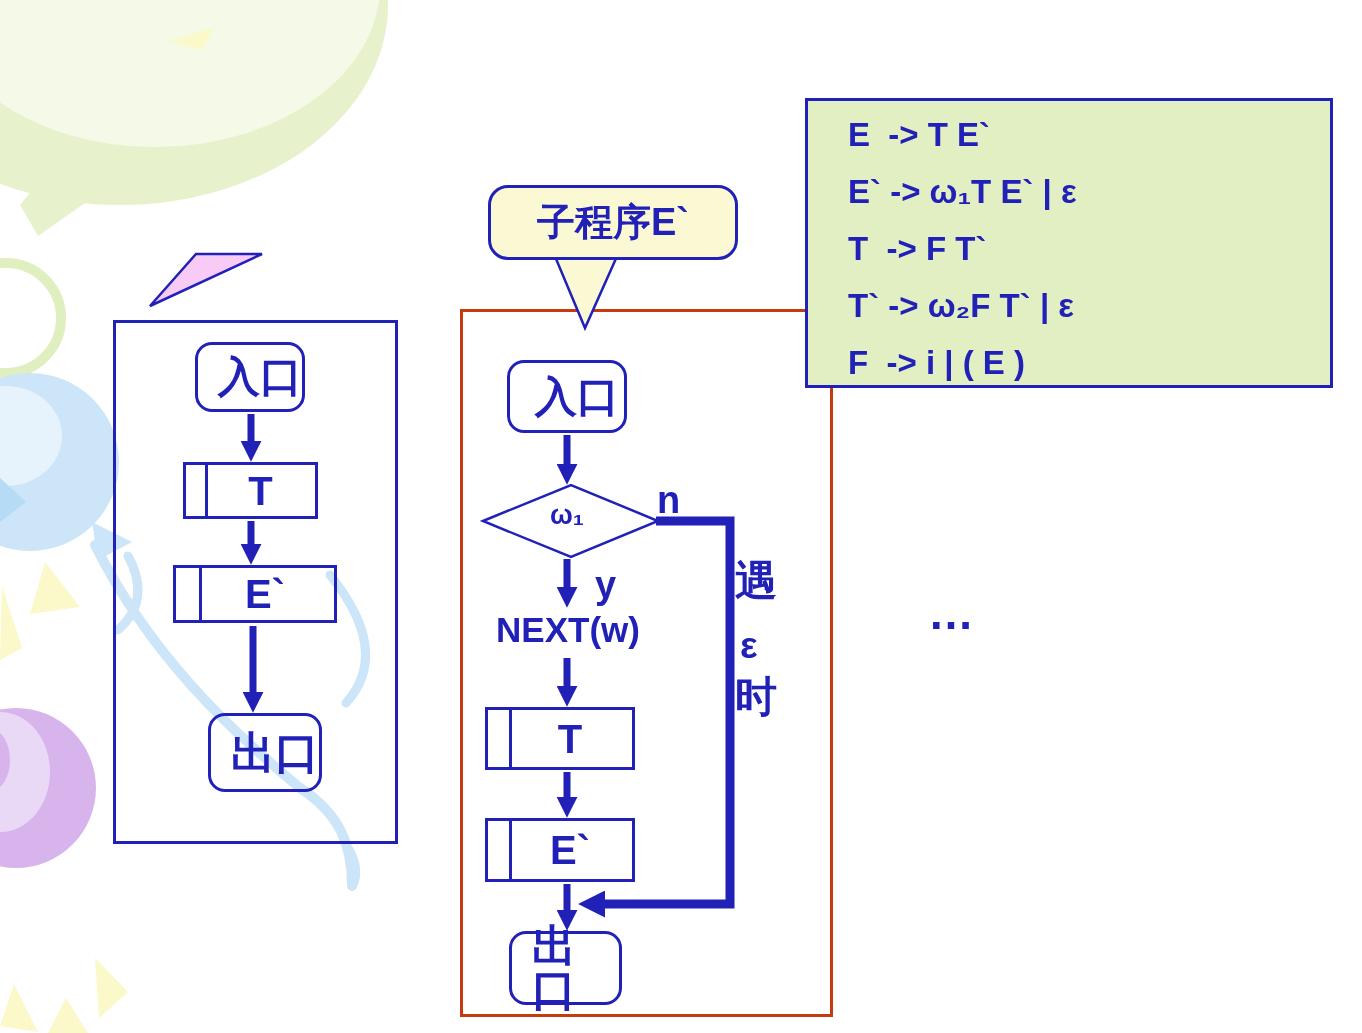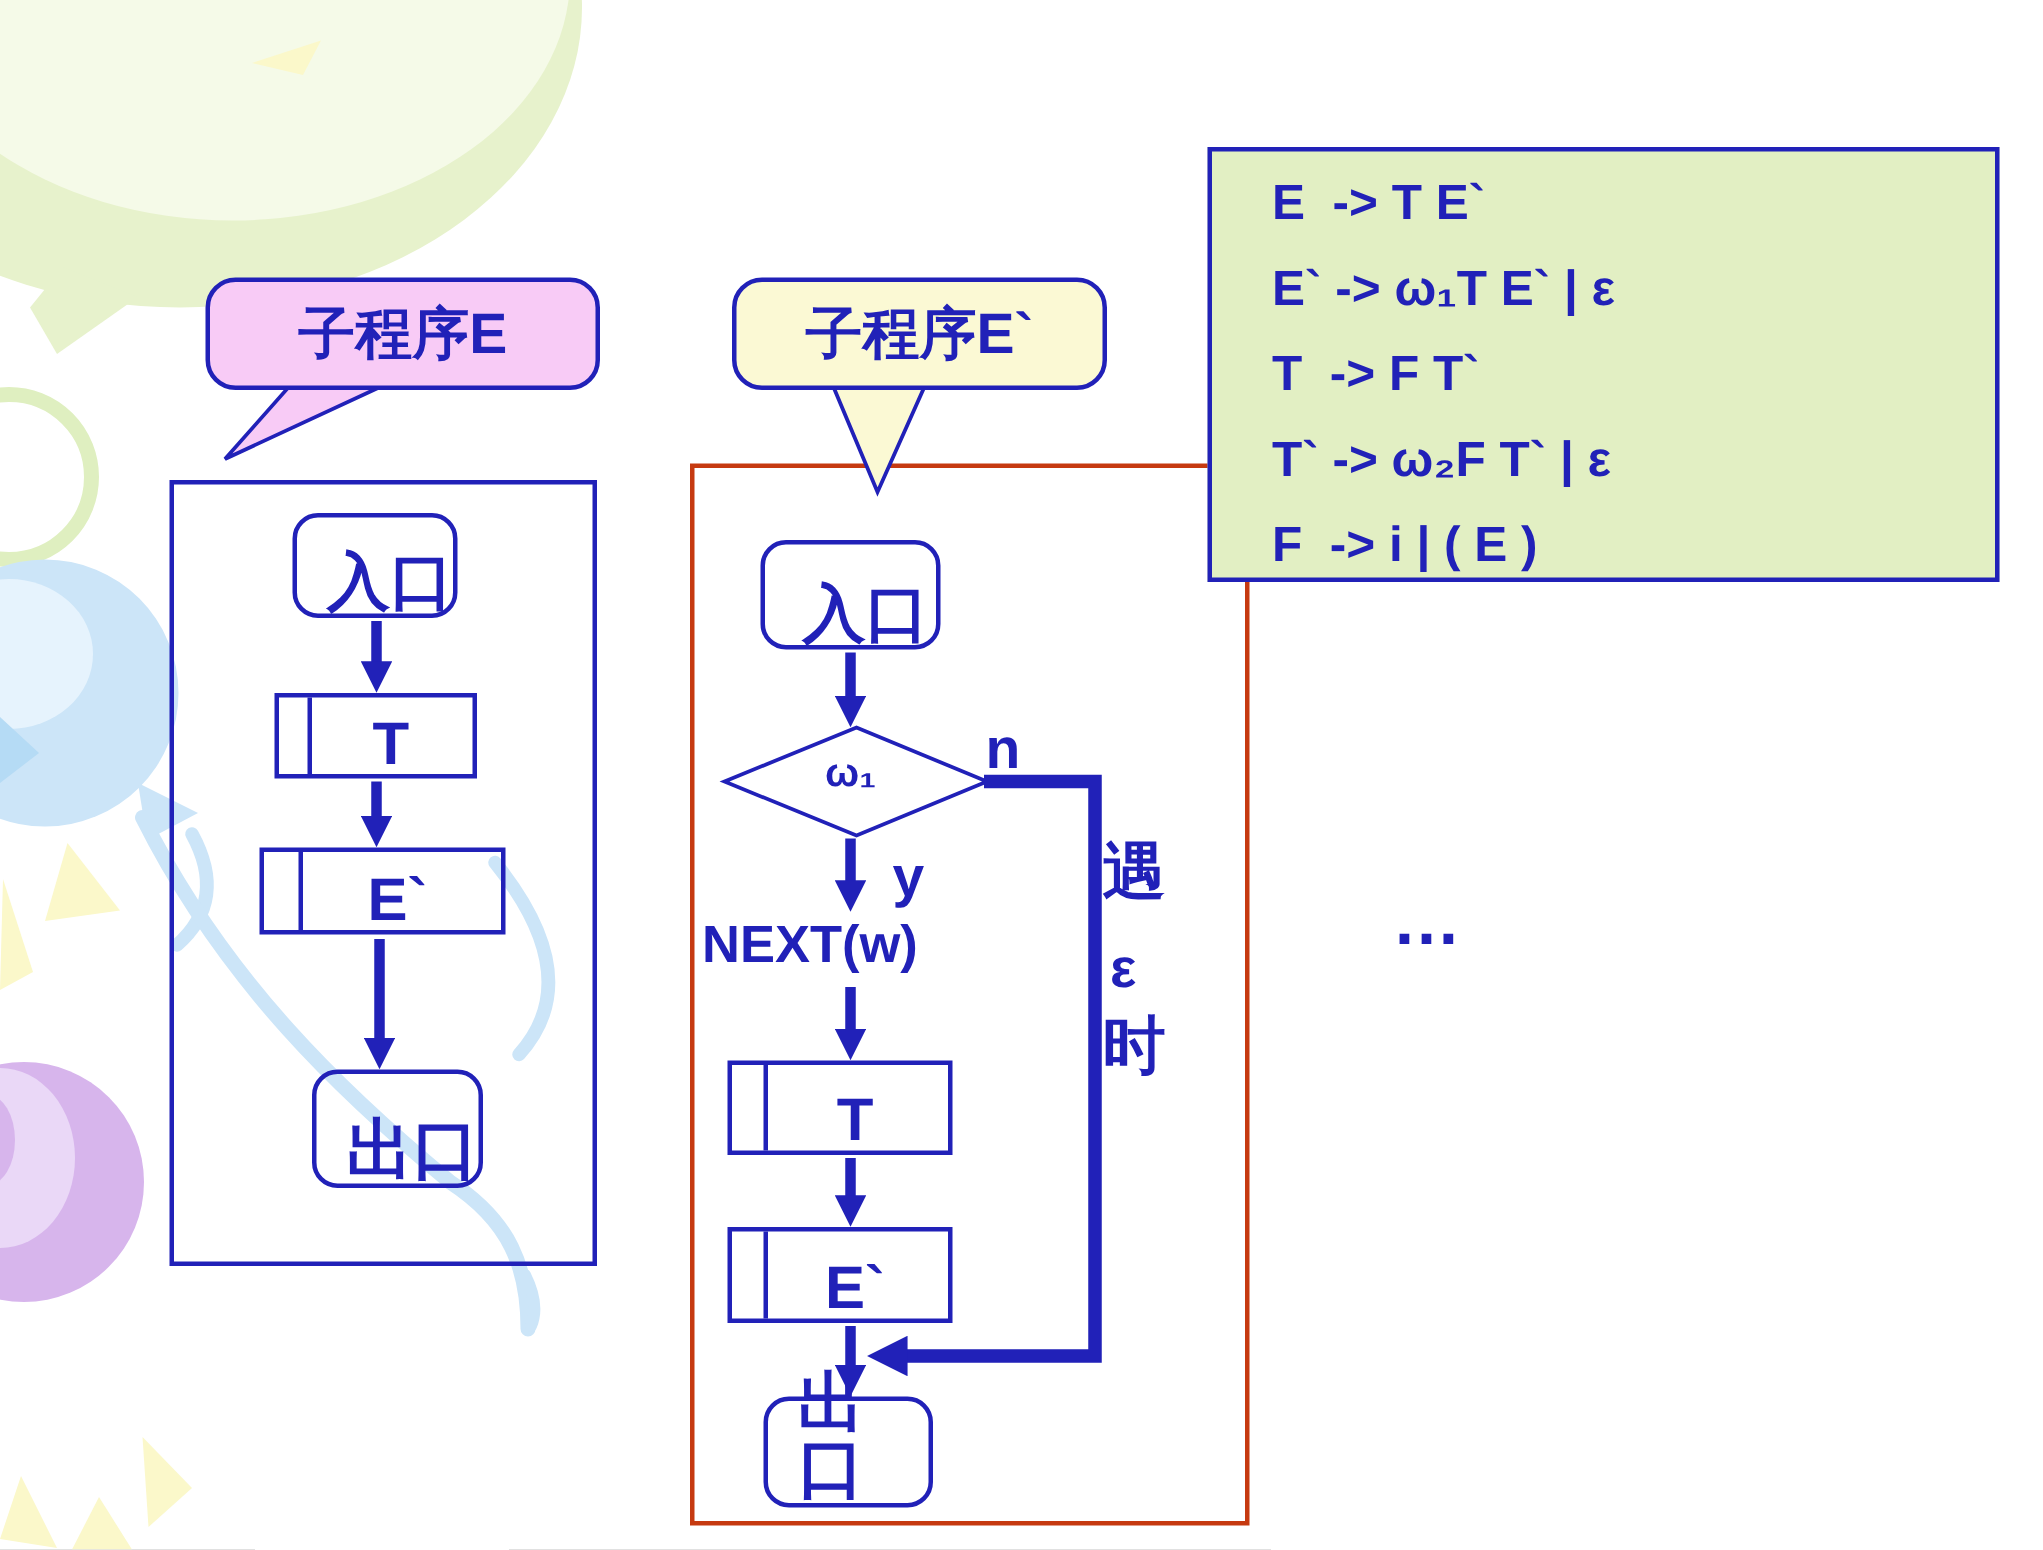--- a/index.html
+++ b/index.html
@@ -35,42 +35,42 @@
     background:var(--grammar-bg);border:3px solid var(--blue);
     color:var(--blue);font-size:33px;font-weight:bold;line-height:57px;
     padding:5px 0 0 40px;
   }
   .gline{white-space:pre;}
   
   #flow-e-box{left:113px;top:320px;width:285px;height:524px;border:3px solid var(--blue);}
   #flow-ep-box{left:460px;top:309px;width:373px;height:708px;border:3px solid var(--red);}
   
   .node{
-    display:flex;align-items:flex-end;justify-content:center;
+    display:flex;align-items:center;justify-content:center;
     border:3px solid var(--blue);color:var(--blue);font-weight:bold;line-height:1;padding-left:20px;
   }
   .terminal{border-radius:17px;font-size:44px;}
   .process{font-size:40px;}
   .stripe{position:absolute;top:0;bottom:0;width:3px;background:var(--blue);}
   
   #e-entry{left:195px;top:342px;width:110px;height:70px;font-size:42px;}
   #e-t{left:183px;top:462px;width:135px;height:57px;}
   #e-ep{left:173px;top:565px;width:164px;height:58px;}
   #e-exit{left:208px;top:713px;width:114px;height:79px;}
   
   #ep-entry{left:507px;top:360px;width:120px;height:73px;font-size:42px;}
   #ep-t{left:485px;top:707px;width:150px;height:63px;}
   #ep-ep{left:485px;top:818px;width:150px;height:64px;}
   #ep-exit{left:509px;top:931px;width:113px;height:74px;}
   
   .lbl{color:var(--blue);font-weight:bold;line-height:1;}
   #lbl-decision{left:505px;top:502px;width:124px;text-align:center;font-size:27px;}
   #lbl-n{left:657px;top:481px;font-size:38px;}
   #lbl-y{left:595px;top:566px;font-size:38px;}
-  #lbl-next{left:468px;top:612px;width:200px;text-align:left;font-size:35px;}
+  #lbl-next{left:468px;top:612px;width:200px;text-align:center;font-size:35px;}
   #note-1{left:735px;top:560px;font-size:42px;}
   #note-2{left:740px;top:627px;font-size:37px;}
   #note-3{left:735px;top:676px;font-size:42px;}
   #ellipsis{left:928px;top:590px;font-size:46px;letter-spacing:5px;}
   svg.layer{position:absolute;left:0;top:0;pointer-events:none;}
 </style>
 </head>
 <body>
 
 <div id="slide">
@@ -131,23 +131,20 @@
       <line x1="567" y1="435" x2="567" y2="467" marker-end="url(#ah)"></line>
       <line x1="567" y1="559" x2="567" y2="590" marker-end="url(#ah)"></line>
       <line x1="567" y1="658" x2="567" y2="689" marker-end="url(#ah)"></line>
       <line x1="567" y1="772" x2="567" y2="800" marker-end="url(#ah)"></line>
       <line x1="567" y1="884" x2="567" y2="913" marker-end="url(#ah)"></line>
     </g>
     <polyline points="656,521 730,521 730,904 601,904" fill="none" stroke="#2121B8" stroke-width="9" marker-end="url(#ah)"></polyline>
   </svg>
 
 
-  <div class="abs callout" id="callout-e">
-    <span>子程序E</span>
-  </div>
   <div class="abs callout" id="callout-ep">
     <span>子程序E`</span>
   </div>
 
   <div class="abs" id="grammar-box">
     <div class="gline">E  -&gt; T E`</div>
     <div class="gline">E` -&gt; ω₁T E` | ε</div>
     <div class="gline">T  -&gt; F T`</div>
     <div class="gline">T` -&gt; ω₂F T` | ε</div>
     <div class="gline">F  -&gt; i | ( E )</div>

